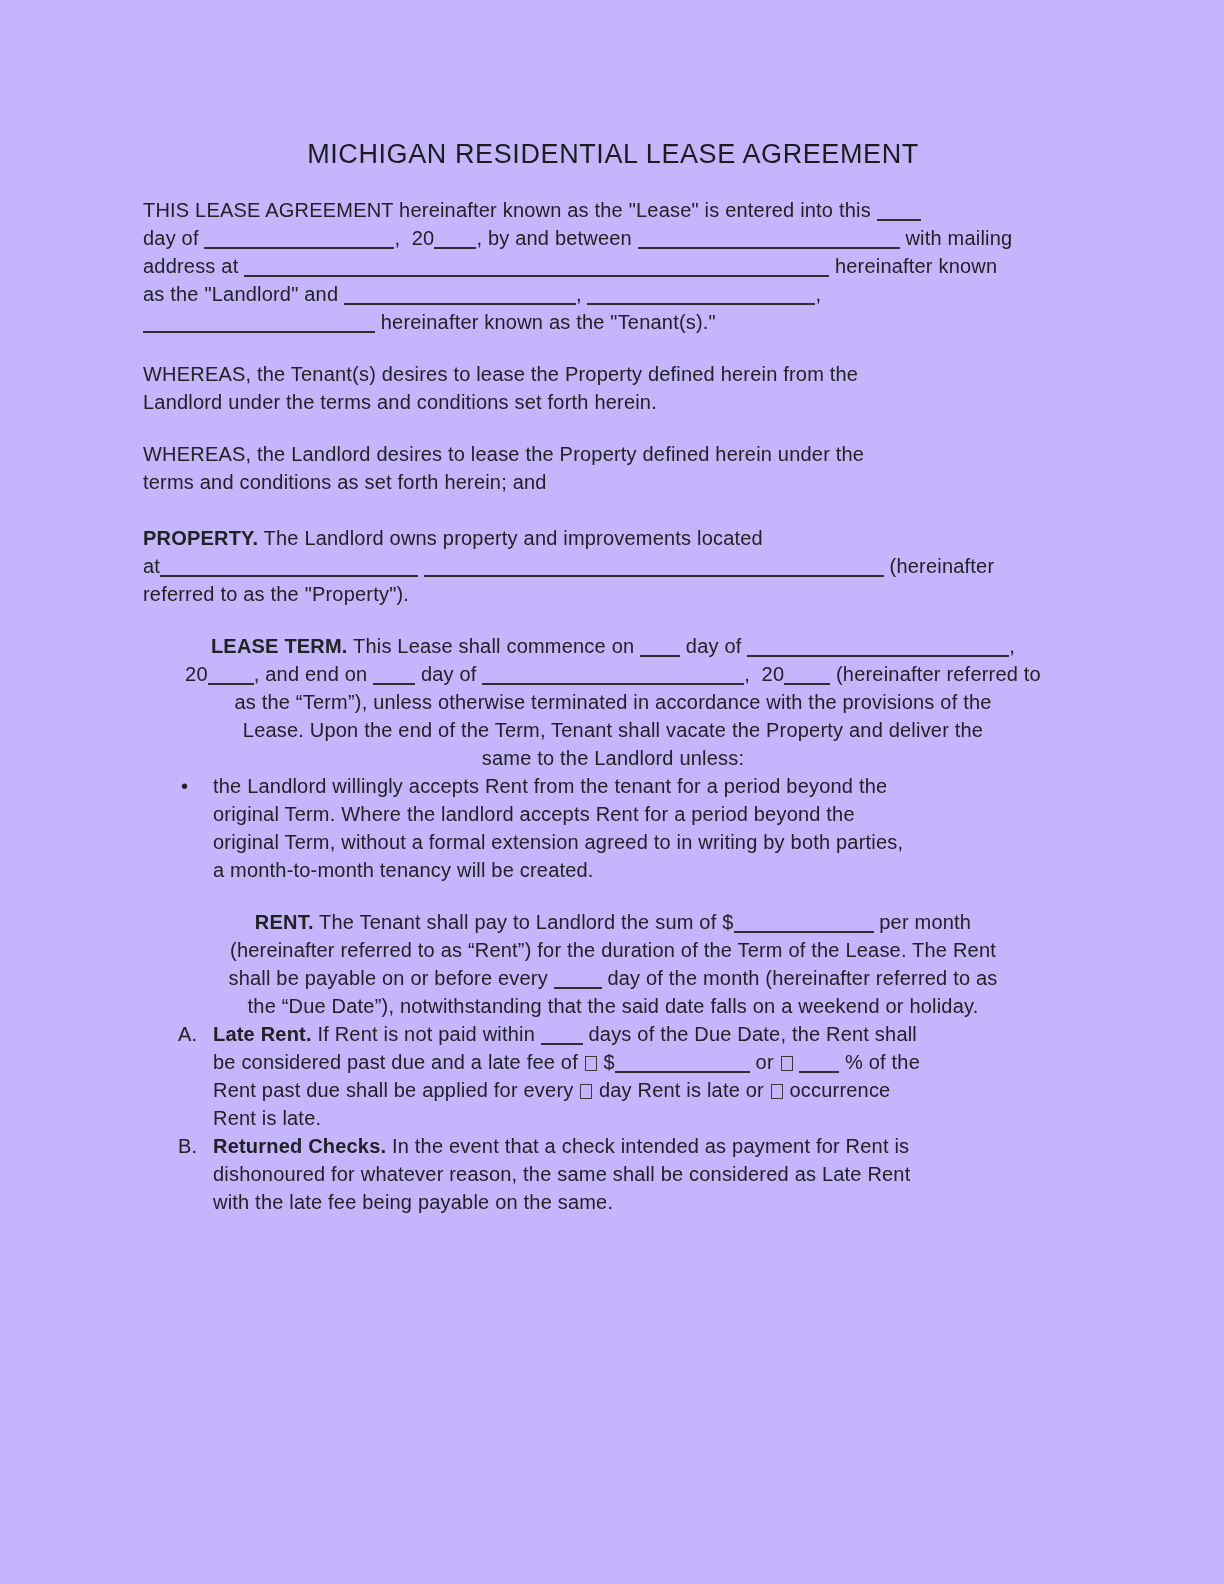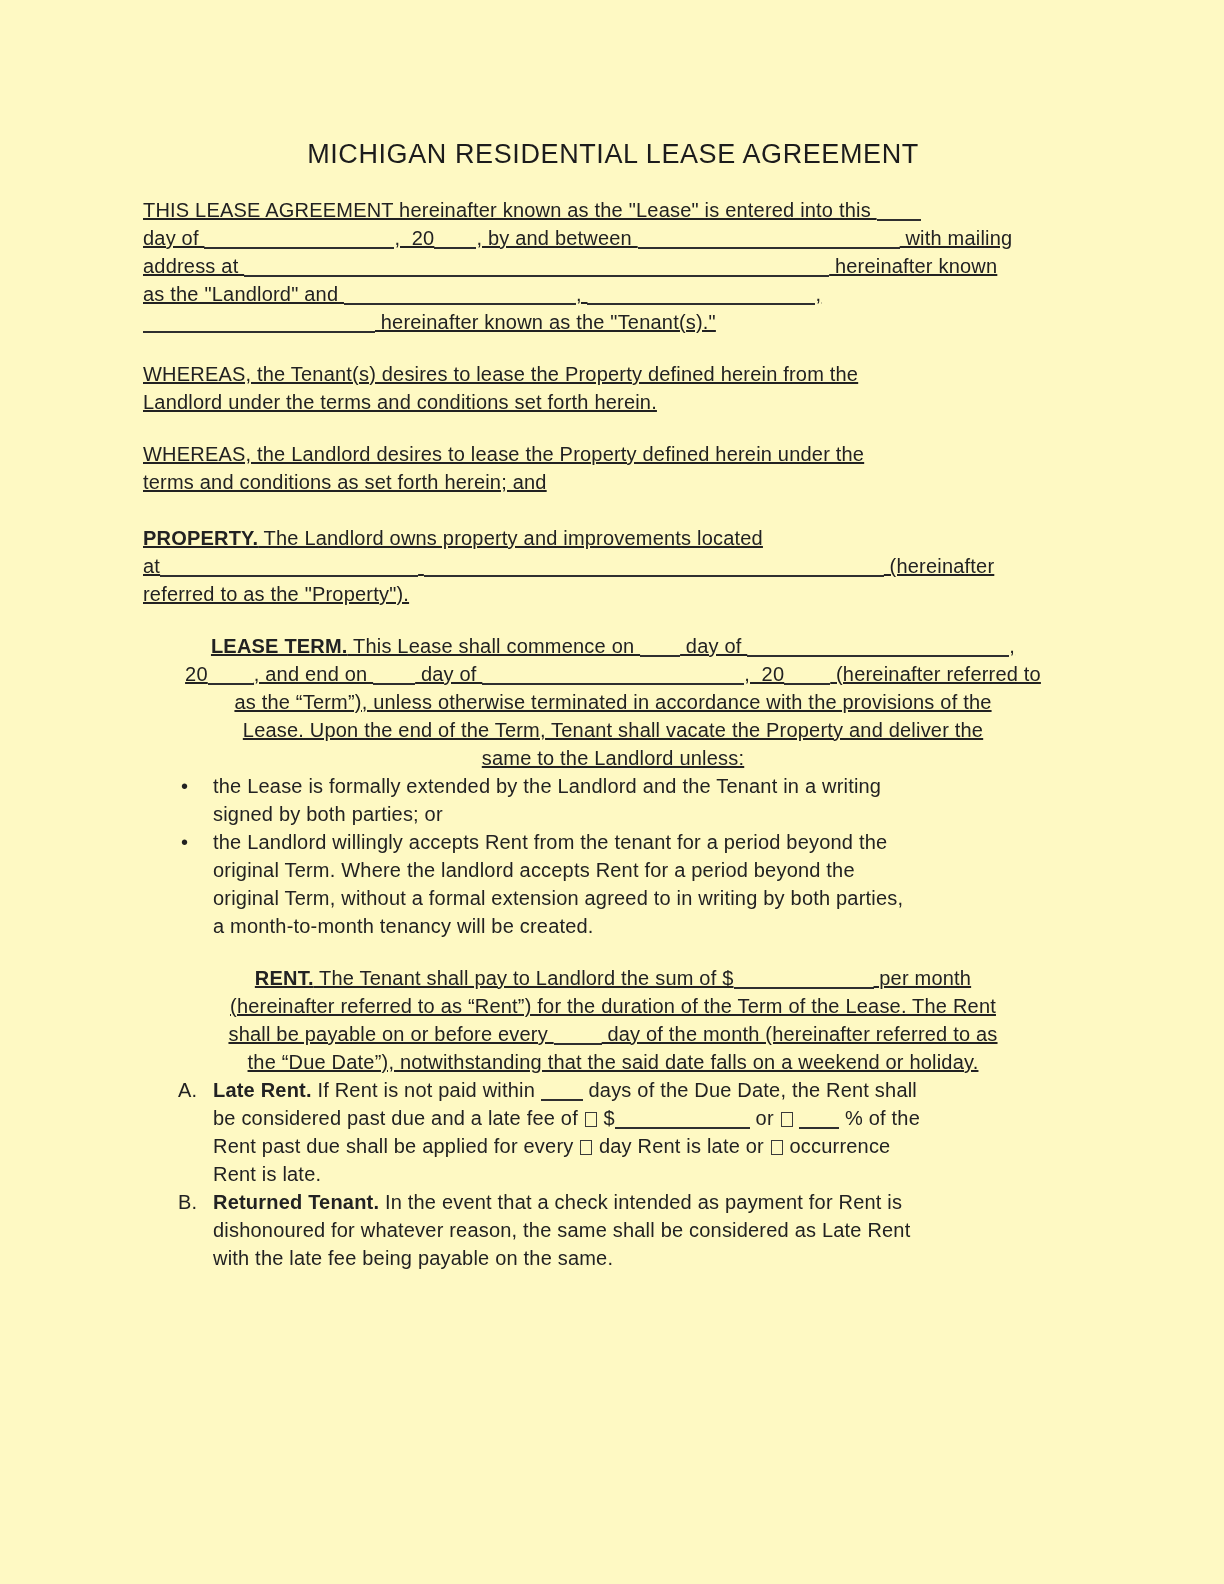--- a/index.html
+++ b/index.html
@@ -1,38 +1,38 @@
 <!DOCTYPE html>
 <html><head>
 <meta charset="utf-8">
 <style>
   html, body { margin: 0; padding: 0; background: #ffffff; }
   .sheet {
     width: 1224px;
     height: 1584px;
     box-sizing: border-box;
     padding: 138px 141px 0 143px;
-    background: #fef9c3;
+    background: #c4b5fd;
     font-family: "Liberation Sans", sans-serif;
     font-size: 20px;
     line-height: 28px;
     color: #222222;
     letter-spacing: 0.2px;
   }
   h1.doc-title {
     font-size: 27px;
     line-height: 32px;
     font-weight: 400;
     text-align: center;
     letter-spacing: 0.6px;
     margin: 0 0 26px 0;
     color: #1c1c1c;
     white-space: nowrap;
   }
-  .para { margin: 0 0 24px 0; text-decoration: underline; }
+  .para { margin: 0 0 24px 0; }
   .para.tight { margin-bottom: 0; text-align: center; }
   .para.gap-top { margin-top: 28px; }
   .lead { font-weight: 700; margin-top: 28px; }
   .blank {
     display: inline-block;
     height: 1.05em;
     border-bottom: 2px solid #2f2f2f;
     vertical-align: -4px;
   }
   .cbx {
@@ -59,22 +59,21 @@
 
 <div class="sheet">
   <h1 class="doc-title">MICHIGAN RESIDENTIAL LEASE AGREEMENT</h1>
   <div>
       <p class="para">THIS LEASE AGREEMENT hereinafter known as the "Lease" is entered into this <span class="blank" style="width: 44px;"></span><br>day of <span class="blank" style="width: 190px;"></span>, &nbsp;20<span class="blank" style="width: 42px;"></span>, by and between <span class="blank" style="width: 262px;"></span> with mailing<br>address at <span class="blank" style="width: 585px;"></span> hereinafter known<br>as the "Landlord" and <span class="blank" style="width: 232px;"></span>, <span class="blank" style="width: 228px;"></span>,<br><span class="blank" style="width: 232px;"></span> hereinafter known as the "Tenant(s)."</p>
       <p class="para">WHEREAS, the Tenant(s) desires to lease the Property defined herein from the<br>Landlord under the terms and conditions set forth herein.</p>
       <p class="para">WHEREAS, the Landlord desires to lease the Property defined herein under the<br>terms and conditions as set forth herein; and</p>
       <p class="para gap-top"><b class="lead">PROPERTY.</b> The Landlord owns property and improvements located<br>at<span class="blank" style="width: 258px;"></span> <span class="blank" style="width: 460px;"></span> (hereinafter<br>referred to as the "Property").</p>
       <p class="para tight"><b class="lead">LEASE TERM.</b> This Lease shall commence on <span class="blank" style="width: 40px;"></span> day of <span class="blank" style="width: 262px;"></span>,<br>20<span class="blank" style="width: 46px;"></span>, and end on <span class="blank" style="width: 42px;"></span> day of <span class="blank" style="width: 262px;"></span>, &nbsp;20<span class="blank" style="width: 46px;"></span> (hereinafter referred to<br>as the “Term”), unless otherwise terminated in accordance with the provisions of the<br>Lease. Upon the end of the Term, Tenant shall vacate the Property and deliver the<br>same to the Landlord unless:</p>
       <ul class="blist">
-        <li>the Lease is formally extended by the Landlord and the Tenant in a writing<br>signed by both parties; or</li>
         <li>the Landlord willingly accepts Rent from the tenant for a period beyond the<br>original Term. Where the landlord accepts Rent for a period beyond the<br>original Term, without a formal extension agreed to in writing by both parties,<br>a month-to-month tenancy will be created.</li>
       </ul>
       <p class="para tight"><b class="lead">RENT.</b> The Tenant shall pay to Landlord the sum of $<span class="blank" style="width: 140px;"></span> per month<br>(hereinafter referred to as “Rent”) for the duration of the Term of the Lease. The Rent<br>shall be payable on or before every <span class="blank" style="width: 48px;"></span> day of the month (hereinafter referred to as<br>the “Due Date”), notwithstanding that the said date falls on a weekend or holiday.</p>
       <ol class="llist">
         <li><span class="li-label">A.</span><b class="lead">Late Rent.</b> If Rent is not paid within <span class="blank" style="width: 42px;"></span> days of the Due Date, the Rent shall<br>be considered past due and a late fee of <span class="cbx"></span> $<span class="blank" style="width: 135px;"></span> or <span class="cbx"></span> <span class="blank" style="width: 40px;"></span> % of the<br>Rent past due shall be applied for every <span class="cbx"></span> day Rent is late or <span class="cbx"></span> occurrence<br>Rent is late.</li>
-        <li><span class="li-label">B.</span><b class="lead">Returned Tenant.</b> In the event that a check intended as payment for Rent is<br>dishonoured for whatever reason, the same shall be considered as Late Rent<br>with the late fee being payable on the same.</li>
+        <li><span class="li-label">B.</span><b class="lead">Returned Checks.</b> In the event that a check intended as payment for Rent is<br>dishonoured for whatever reason, the same shall be considered as Late Rent<br>with the late fee being payable on the same.</li>
       </ol>
     </div>
 </div>
 
 </body></html>

